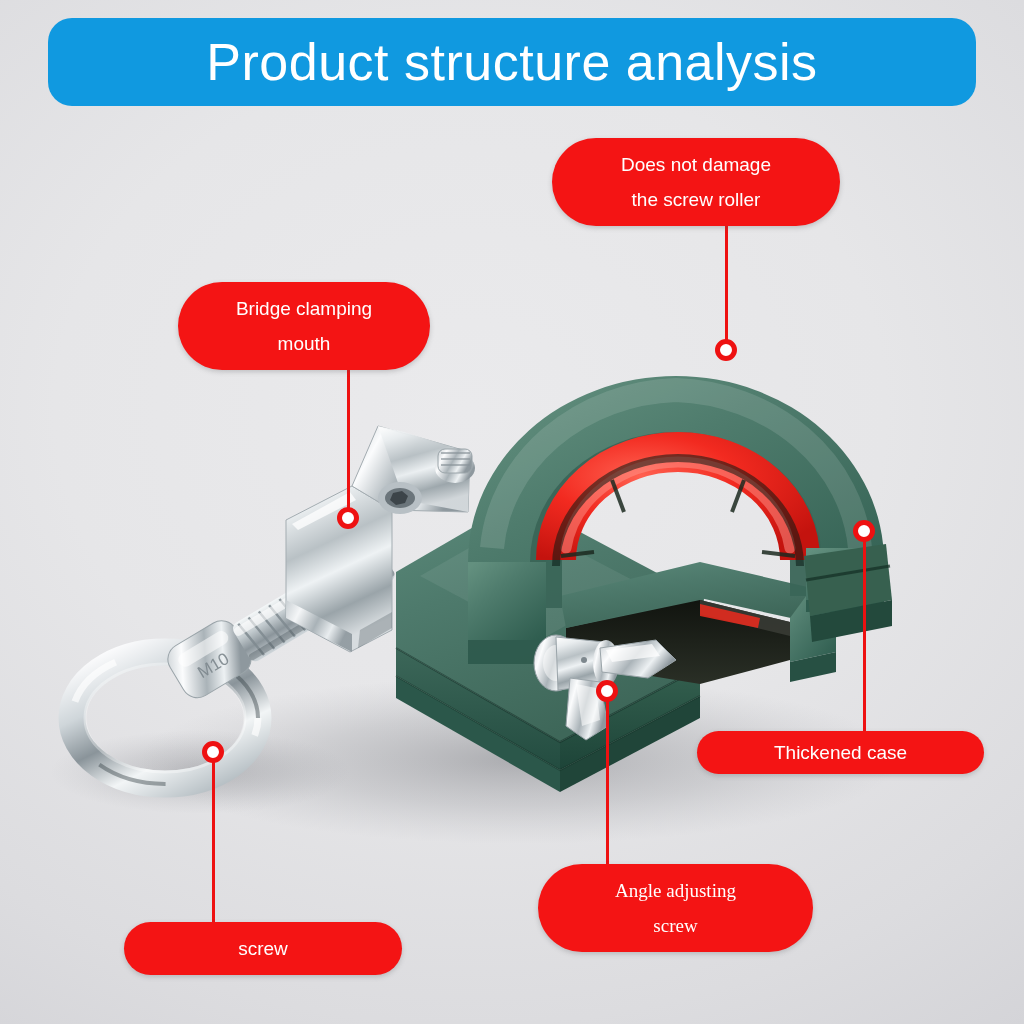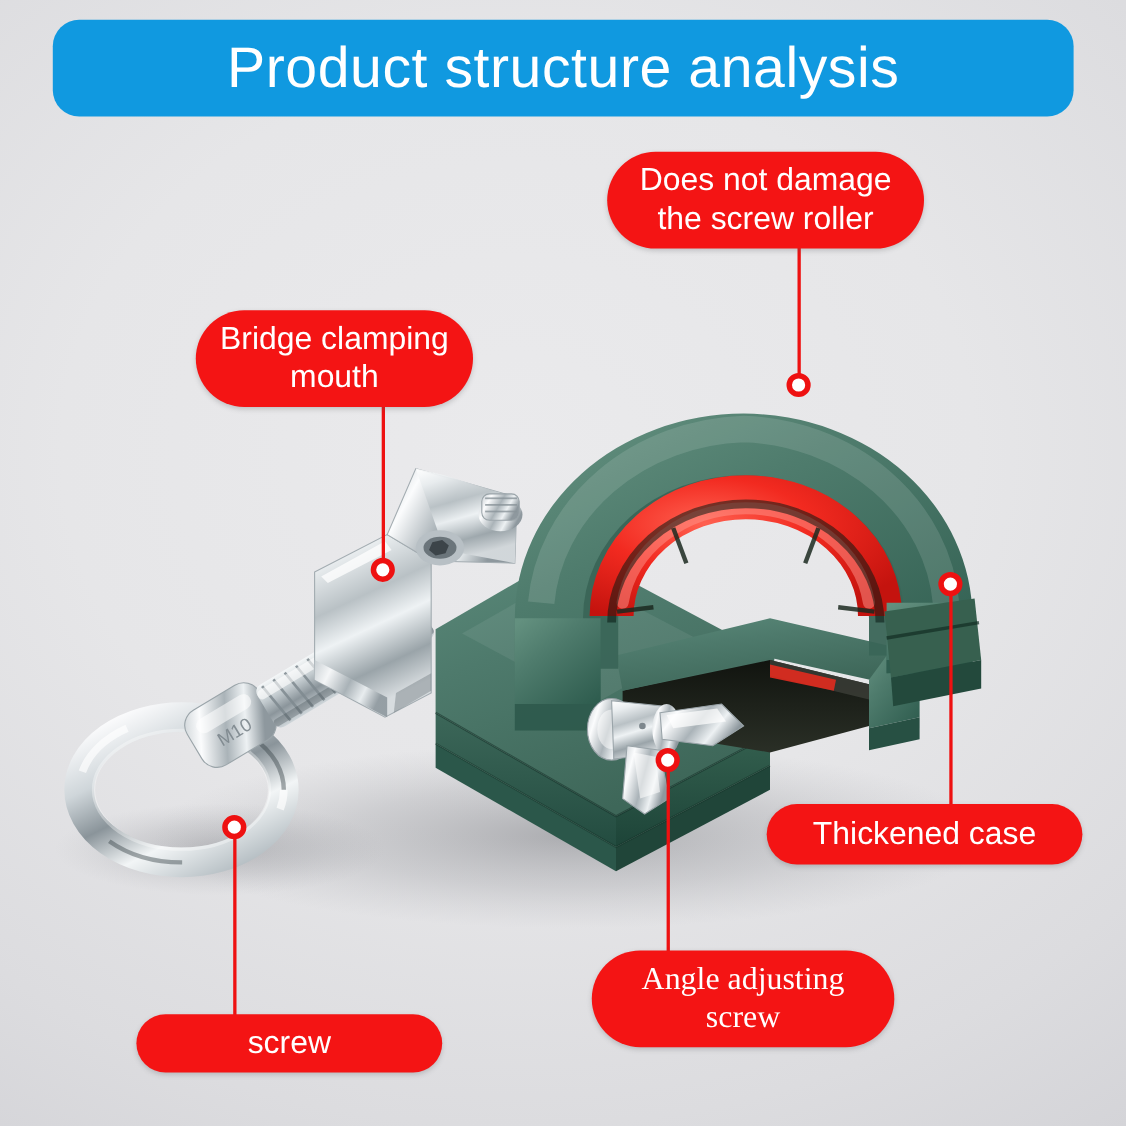--- a/index.html
+++ b/index.html
@@ -52,32 +52,32 @@
   .callout {
     position: absolute;
     background: #f41414;
     color: #ffffff;
     border-radius: 999px;
     display: flex;
     flex-direction: column;
     align-items: center;
     justify-content: center;
     text-align: center;
-    font-size: 29px;
+    font-size: 19px;
     line-height: 35px;
     padding: 9px 26px;
     box-sizing: border-box;
     box-shadow: 0 2px 5px rgba(90,90,95,0.28);
     white-space: nowrap;
   }
   .callout .l2 { display: block; }
 
   #callout-core-roller { left: 552px; top: 138px; width: 288px; }
   #callout-bridge      { left: 178px; top: 282px; width: 252px; }
-  #callout-thickened   { left: 697px; top: 731px; width: 287px; height: 55px; padding: 0 26px; }
+  #callout-thickened   { left: 697px; top: 731px; width: 287px; height: 43px; padding: 0 26px; }
   #callout-angle       { left: 538px; top: 864px; width: 275px; font-family: Liberation Serif, serif; }
   #callout-fixed       { left: 124px; top: 922px; width: 278px; }
 
   
   .leader {
     position: absolute;
     background: #ee1111;
     width: 3px;
   }
   .marker {

